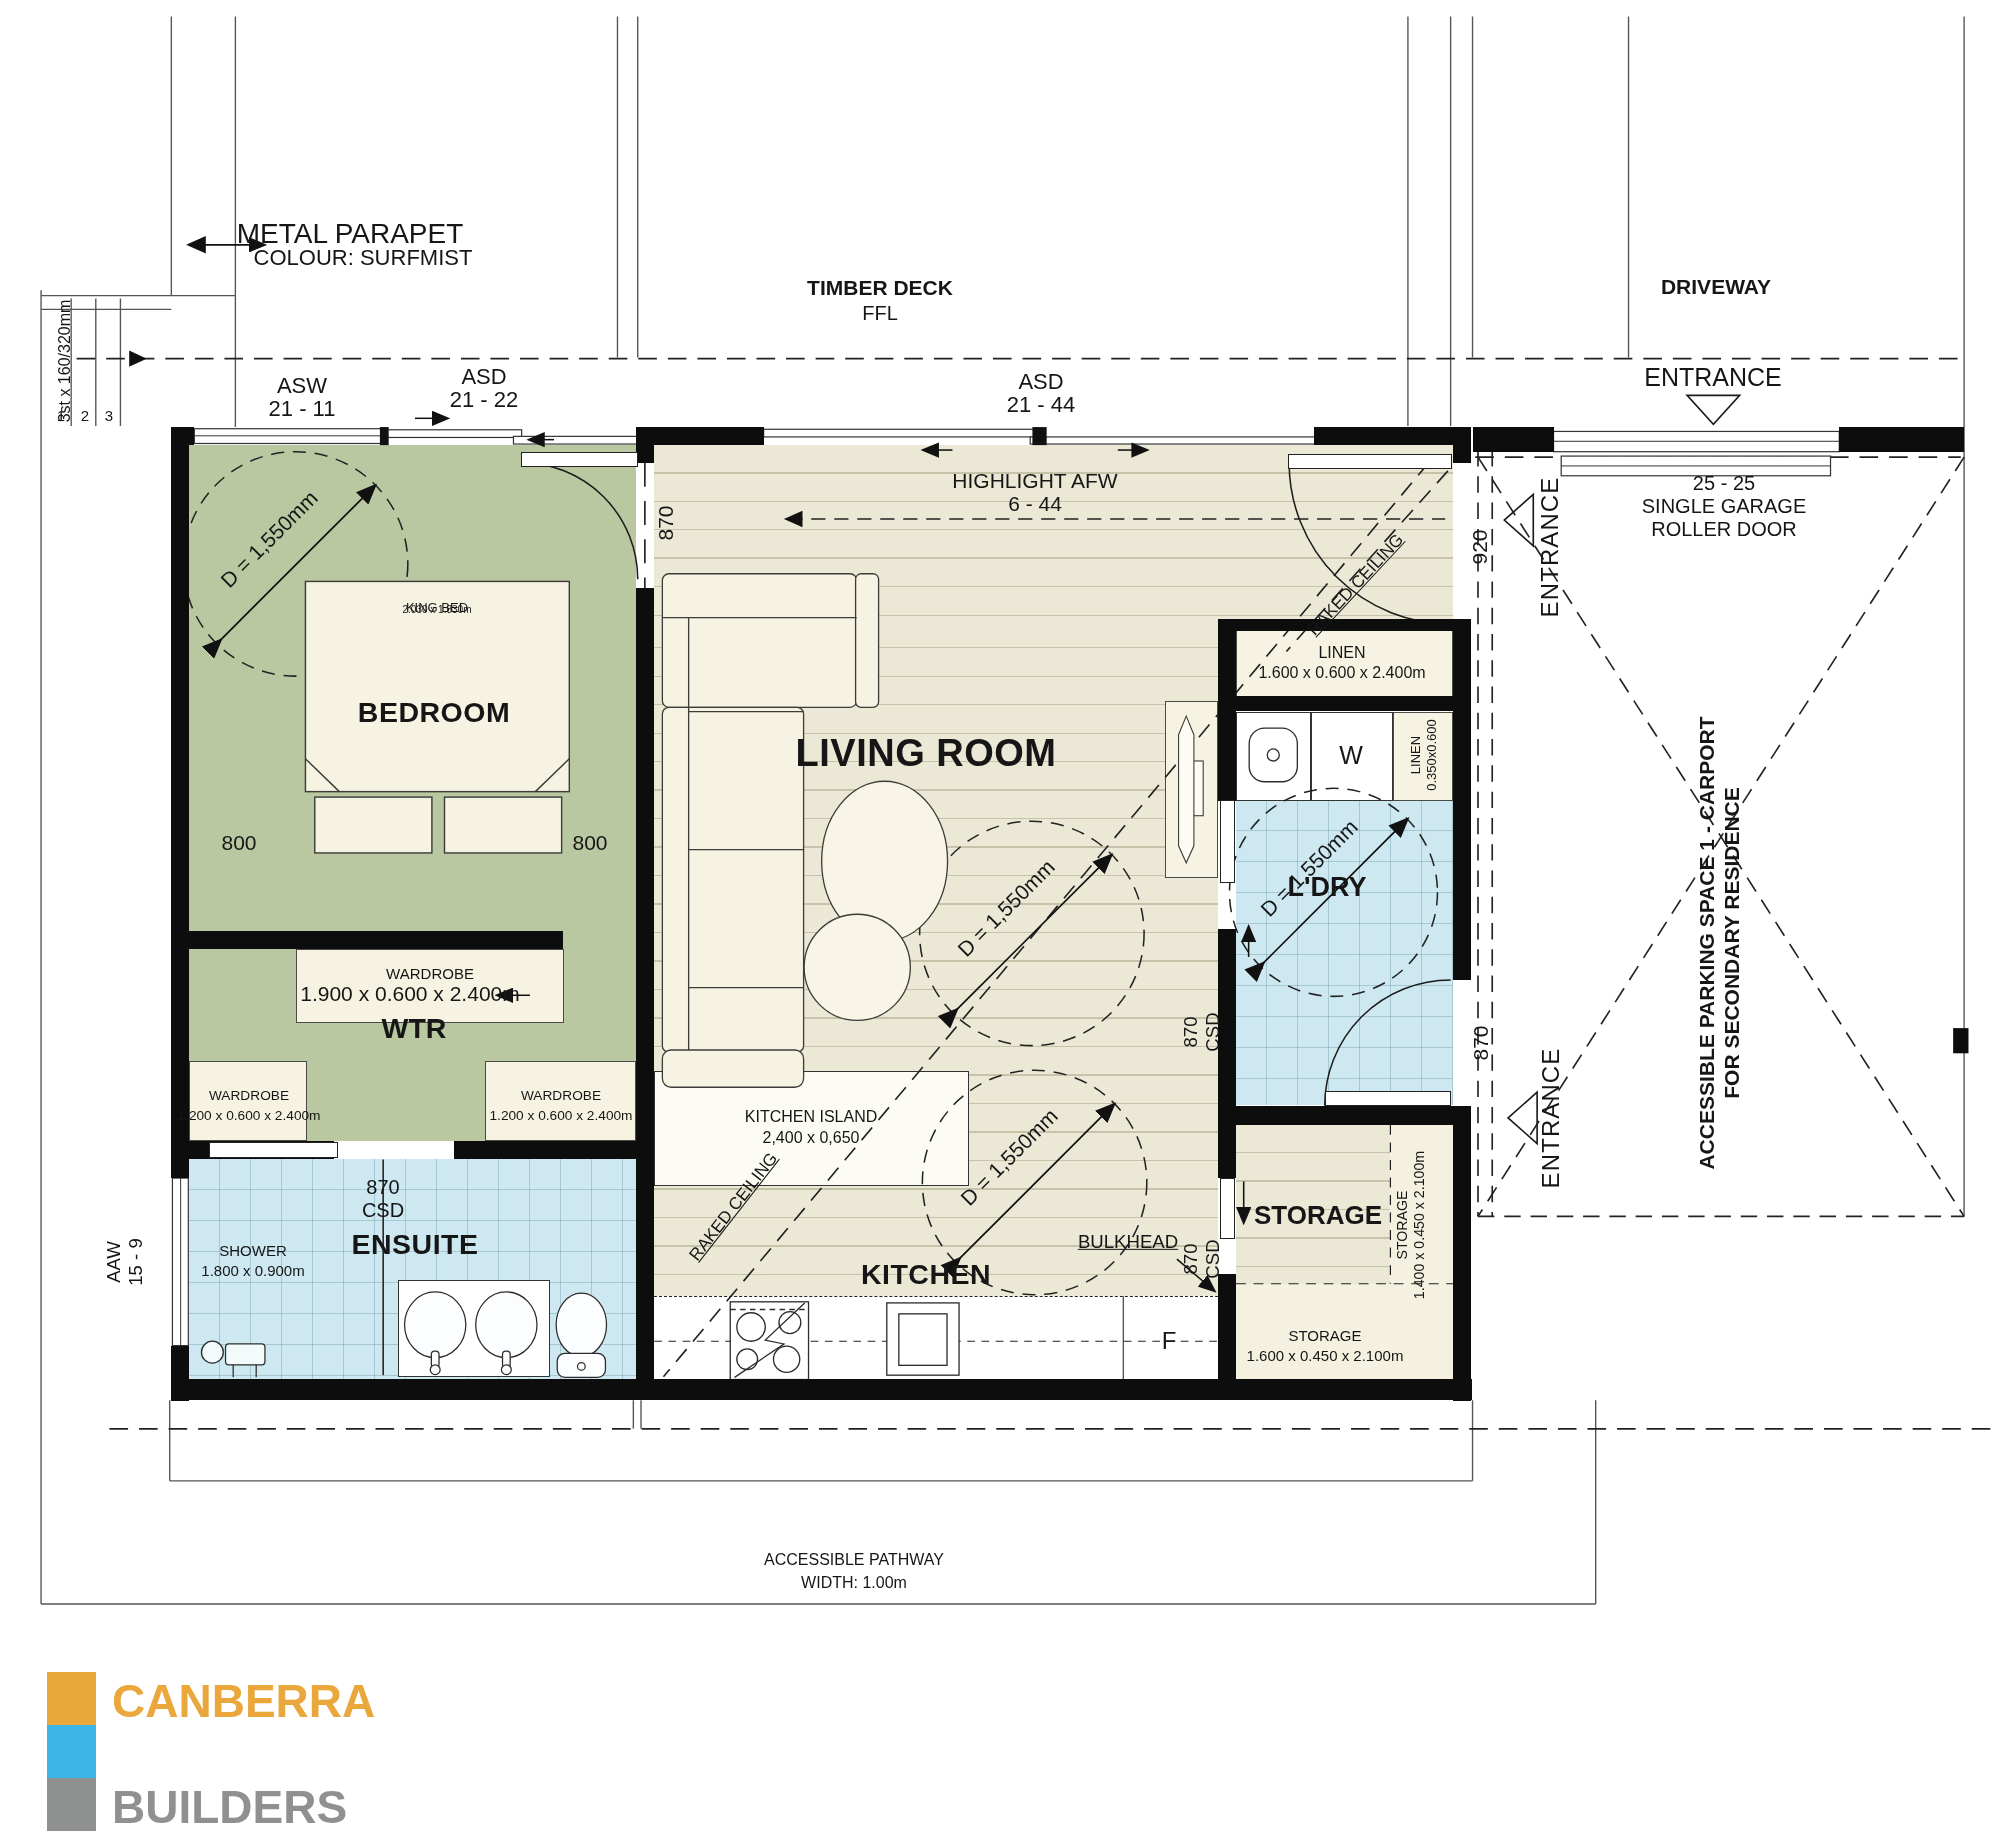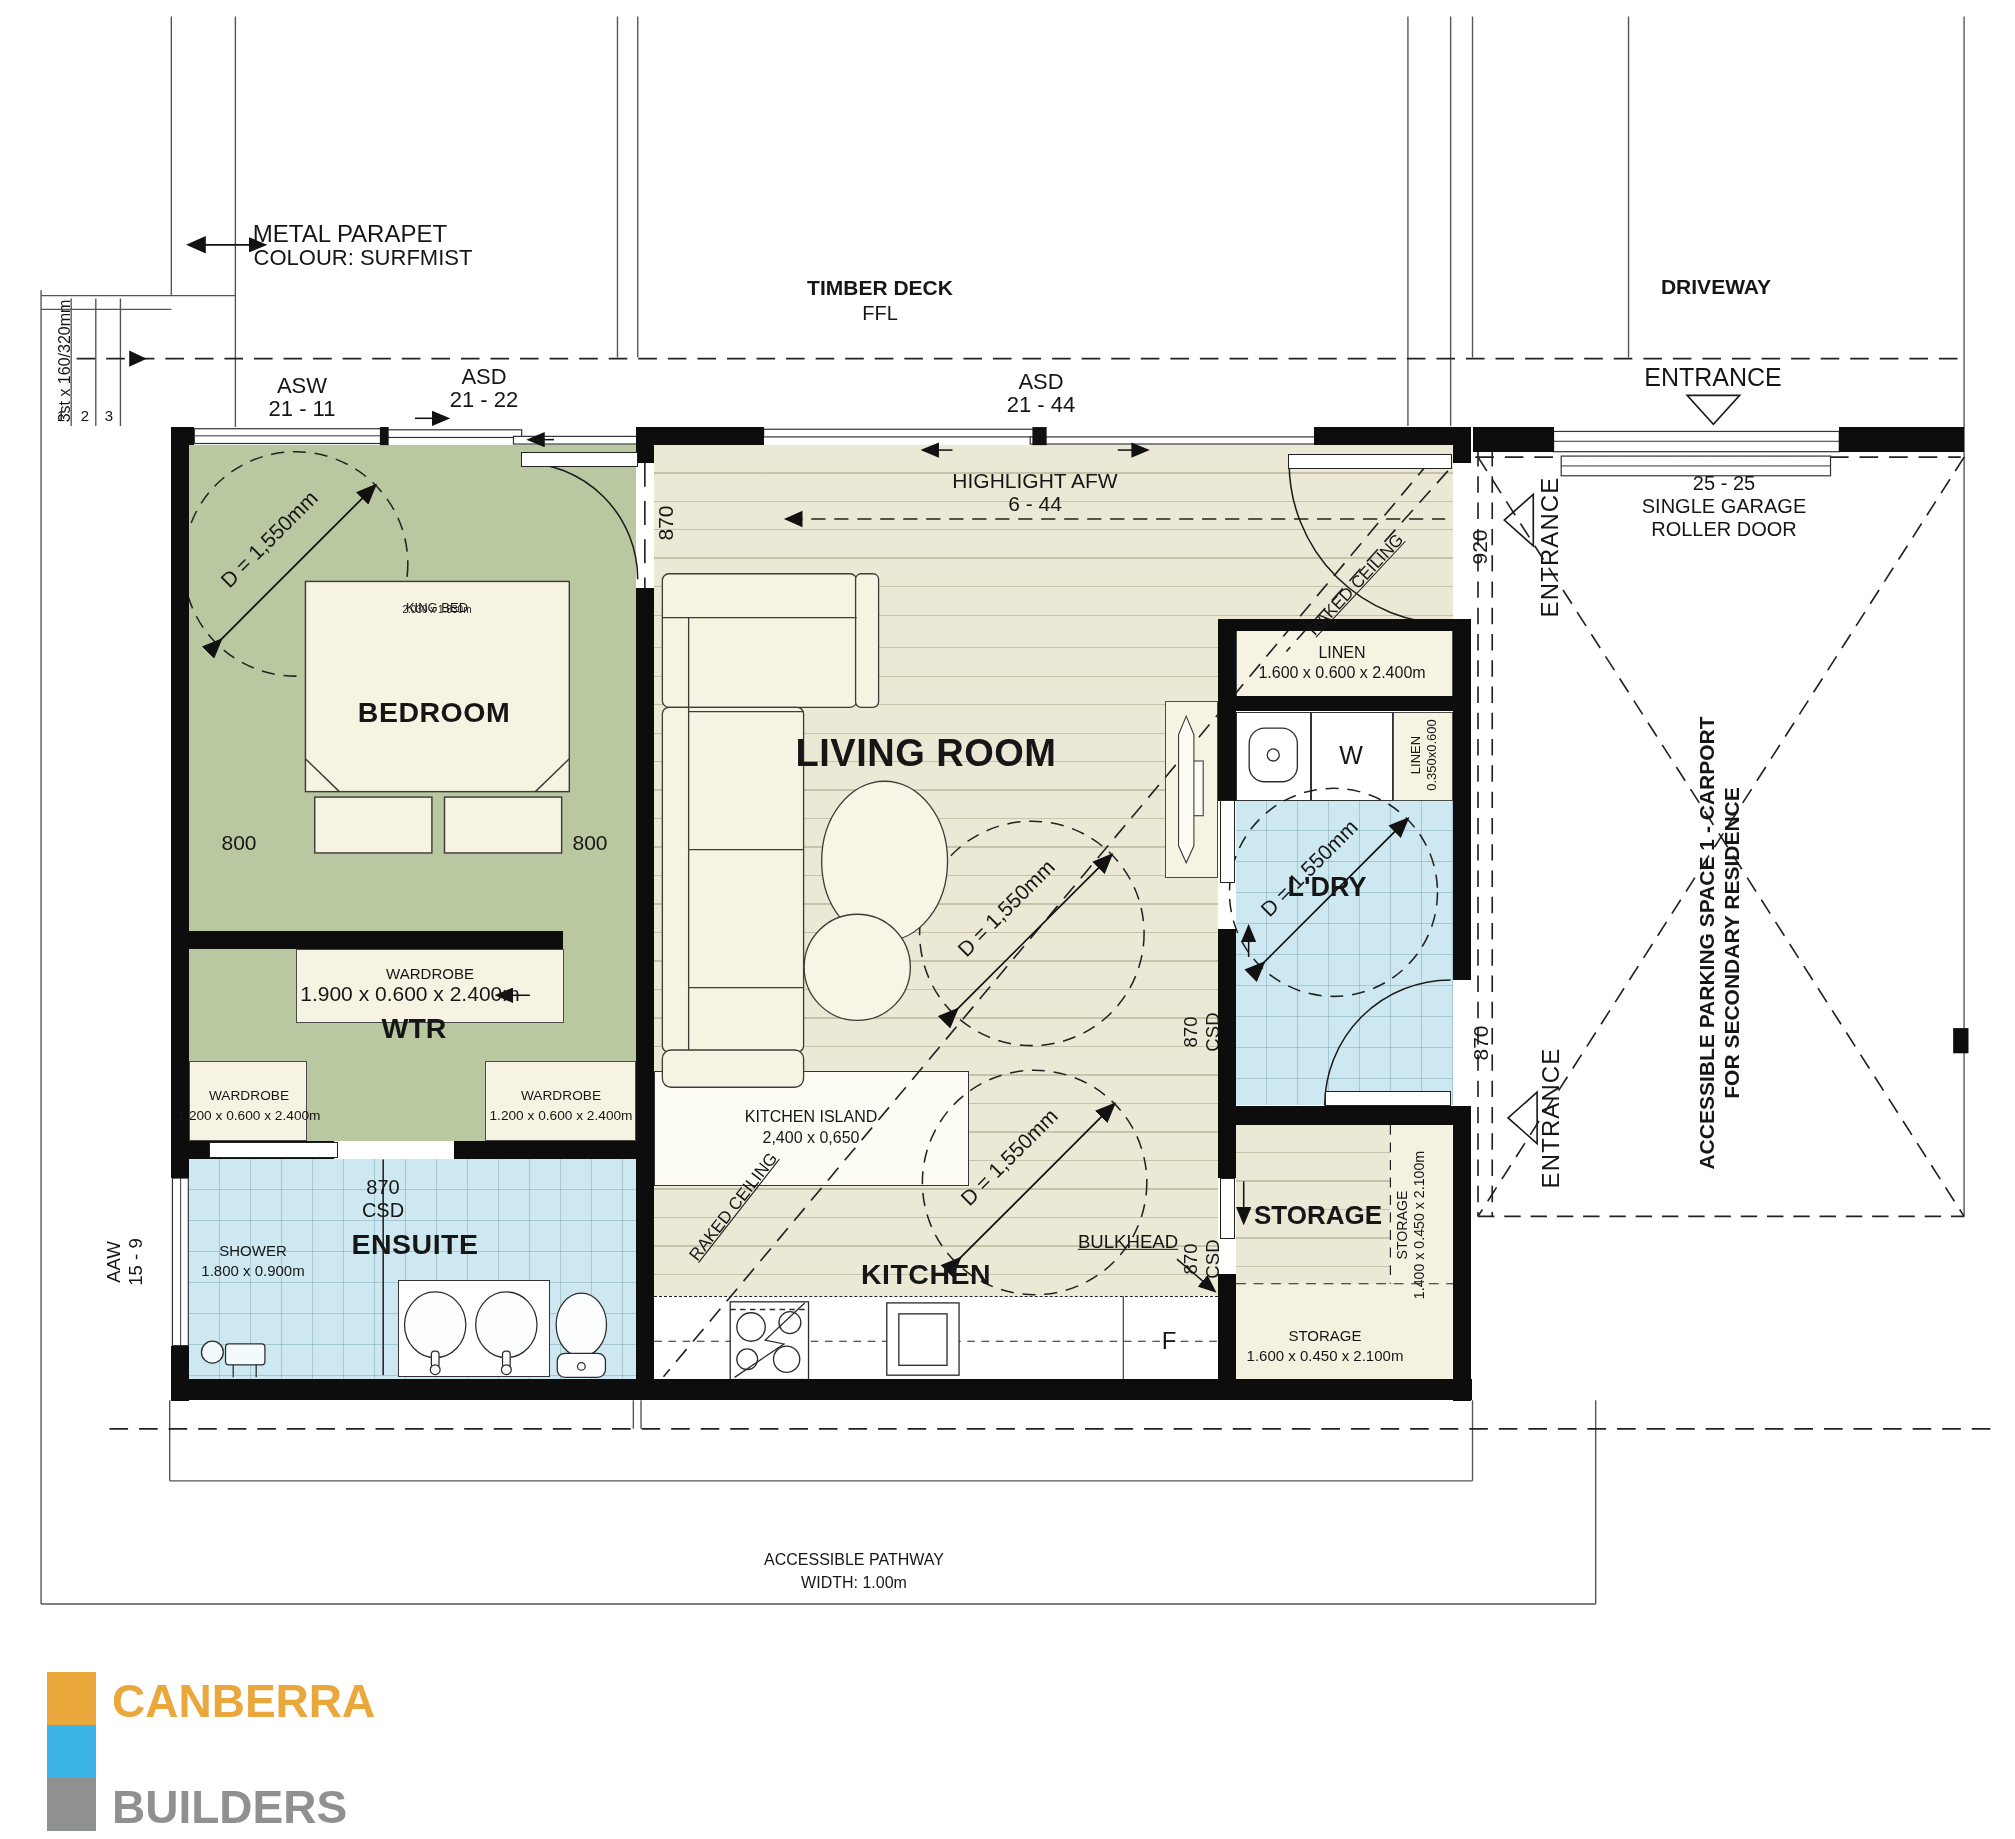--- a/index.html
+++ b/index.html
@@ -228,21 +228,21 @@
 <div class="wall" style="left:1473px;top:427px;width:81px;height:25px;"></div>
 <div class="wall" style="left:1839px;top:427px;width:125px;height:25px;"></div>
 
 <div class="leaf" style="left:521px;top:452px;width:117px;height:15.3px;"></div>
 <div class="leaf" style="left:1288px;top:454px;width:164px;height:15.3px;"></div>
 <div class="leaf" style="left:1325px;top:1091px;width:126px;height:15px;"></div>
 <div class="leaf" style="left:209px;top:1142px;width:129px;height:16px;"></div>
 <div class="leaf" style="left:1220px;top:800px;width:15.3px;height:83px;"></div>
 <div class="leaf" style="left:1220px;top:1178px;width:15.3px;height:61px;"></div>
 
-<div class="lbl" style="left:350px;top:234px;font-size:24px;">METAL PARAPET</div>
+<div class="lbl" style="left:350px;top:234px;font-size:28px;">METAL PARAPET</div>
 <div class="lbl" style="left:363px;top:258px;font-size:22px;">COLOUR: SURFMIST</div>
 <div class="lbl" style="left:65px;top:361px;font-size:16px;transform:translate(-50%,-50%) rotate(-90deg);">3st x 160/320mm</div>
 <div class="lbl" style="left:61px;top:416px;font-size:15px;">1</div>
 <div class="lbl" style="left:85px;top:416px;font-size:15px;">2</div>
 <div class="lbl" style="left:109px;top:416px;font-size:15px;">3</div>
 
 <div class="lbl b" style="left:880px;top:288px;font-size:21px;">TIMBER DECK</div>
 <div class="lbl" style="left:880px;top:313px;font-size:20px;">FFL</div>
 <div class="lbl b" style="left:1716px;top:287px;font-size:21px;">DRIVEWAY</div>
 <div class="lbl" style="left:1713px;top:377px;font-size:25px;">ENTRANCE</div>

